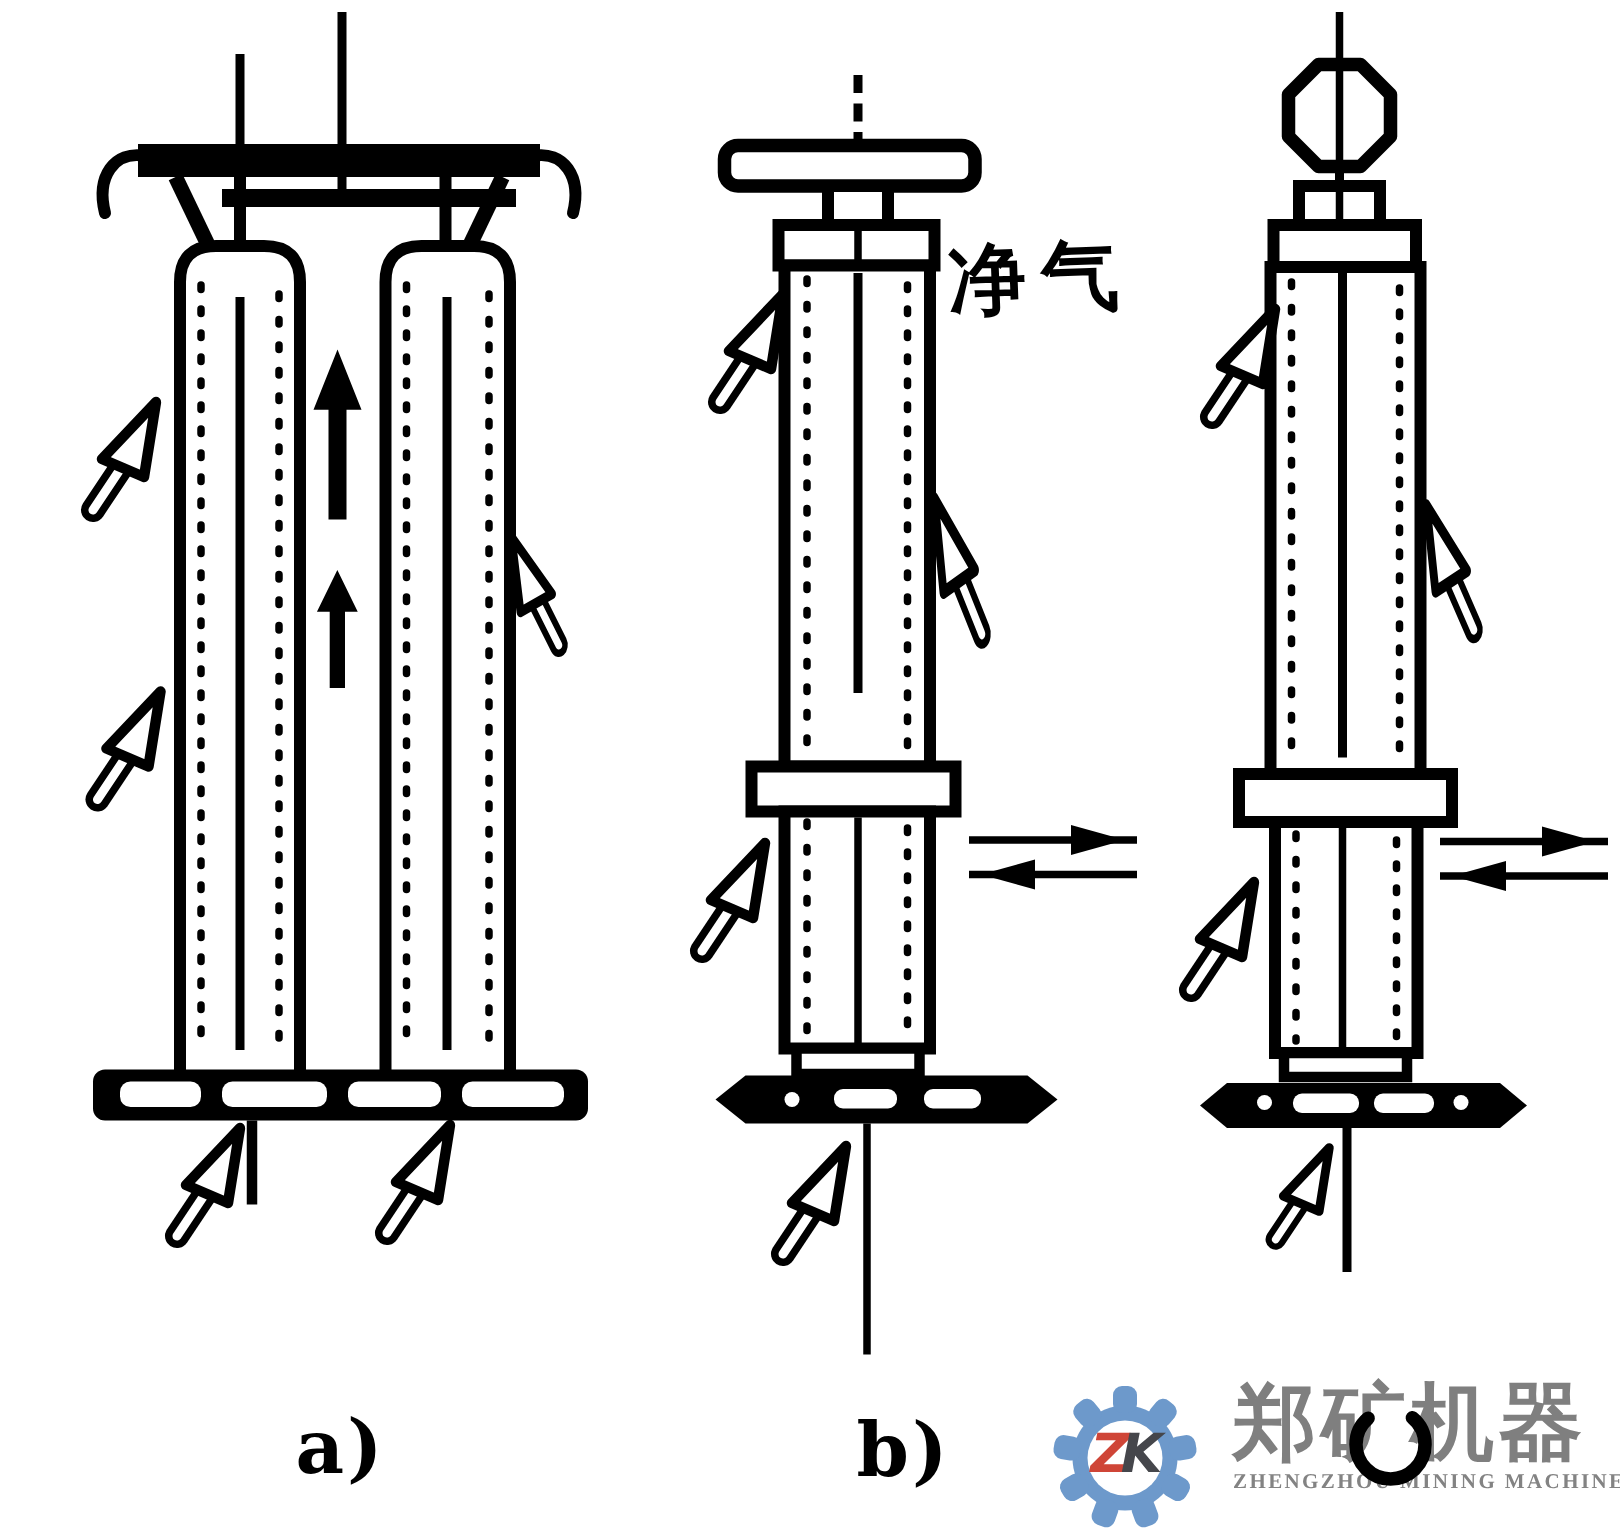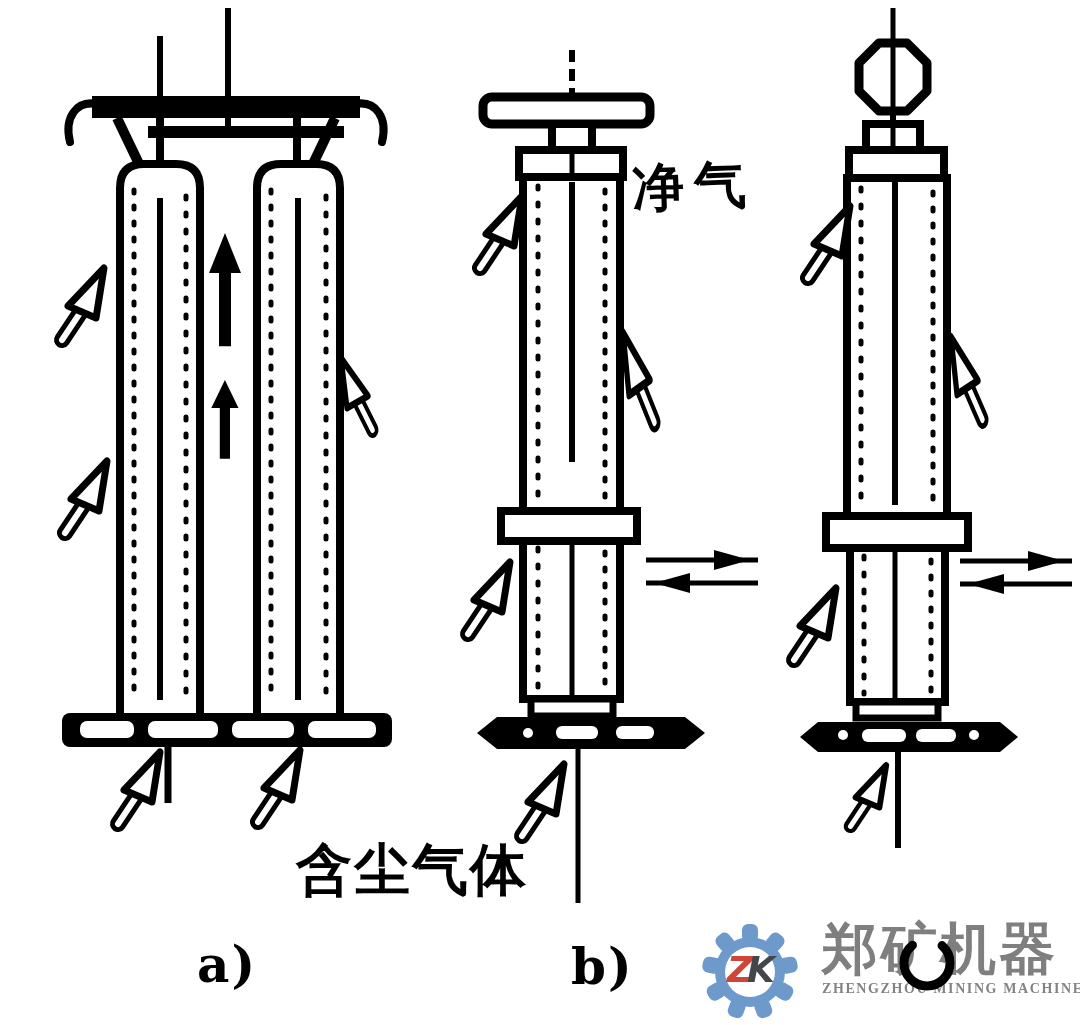--- a/index.html
+++ b/index.html
@@ -187,21 +187,20 @@
 
       <use href="#arr-ur" transform="translate(798,200)"></use>
       <use href="#arr-ur" transform="translate(784,582)"></use>
       <use href="#arr-ur" transform="translate(842,760) scale(0.85)"></use>
       <use href="#arr-ur" transform="translate(990,330) scale(-0.75,1.15)"></use>
       <use href="#flow" transform="translate(960,557)"></use>
     </g>
   </svg>
 
   <div class="hand-label clean-gas">净气</div>
-  <div class="hand-label dusty-gas">含尘气体</div>
   <div class="caption caption-a">a)</div>
   <div class="caption caption-b">b)</div>
 
   <div class="brand">
     <div class="gear-wrap">
       <svg width="100" height="100" viewBox="0 0 100 100">
         <g fill="#6d99cb">
           <circle cx="50" cy="52" r="35"></circle>
           <rect x="42" y="4" width="16" height="18" rx="6"></rect>
           <rect x="42" y="4" width="16" height="18" rx="6" transform="rotate(40,50,52)"></rect>

